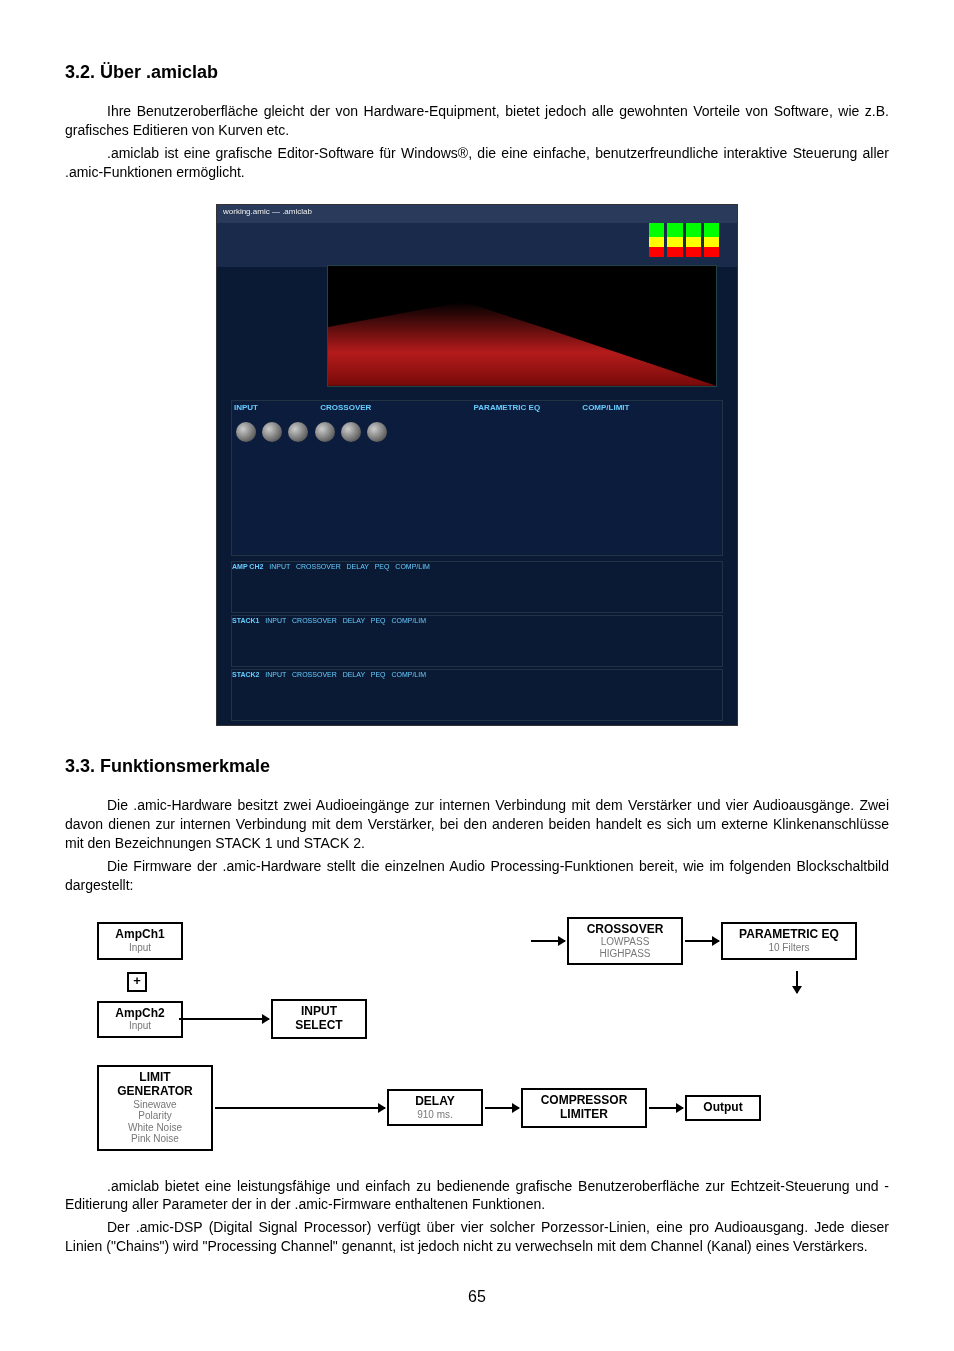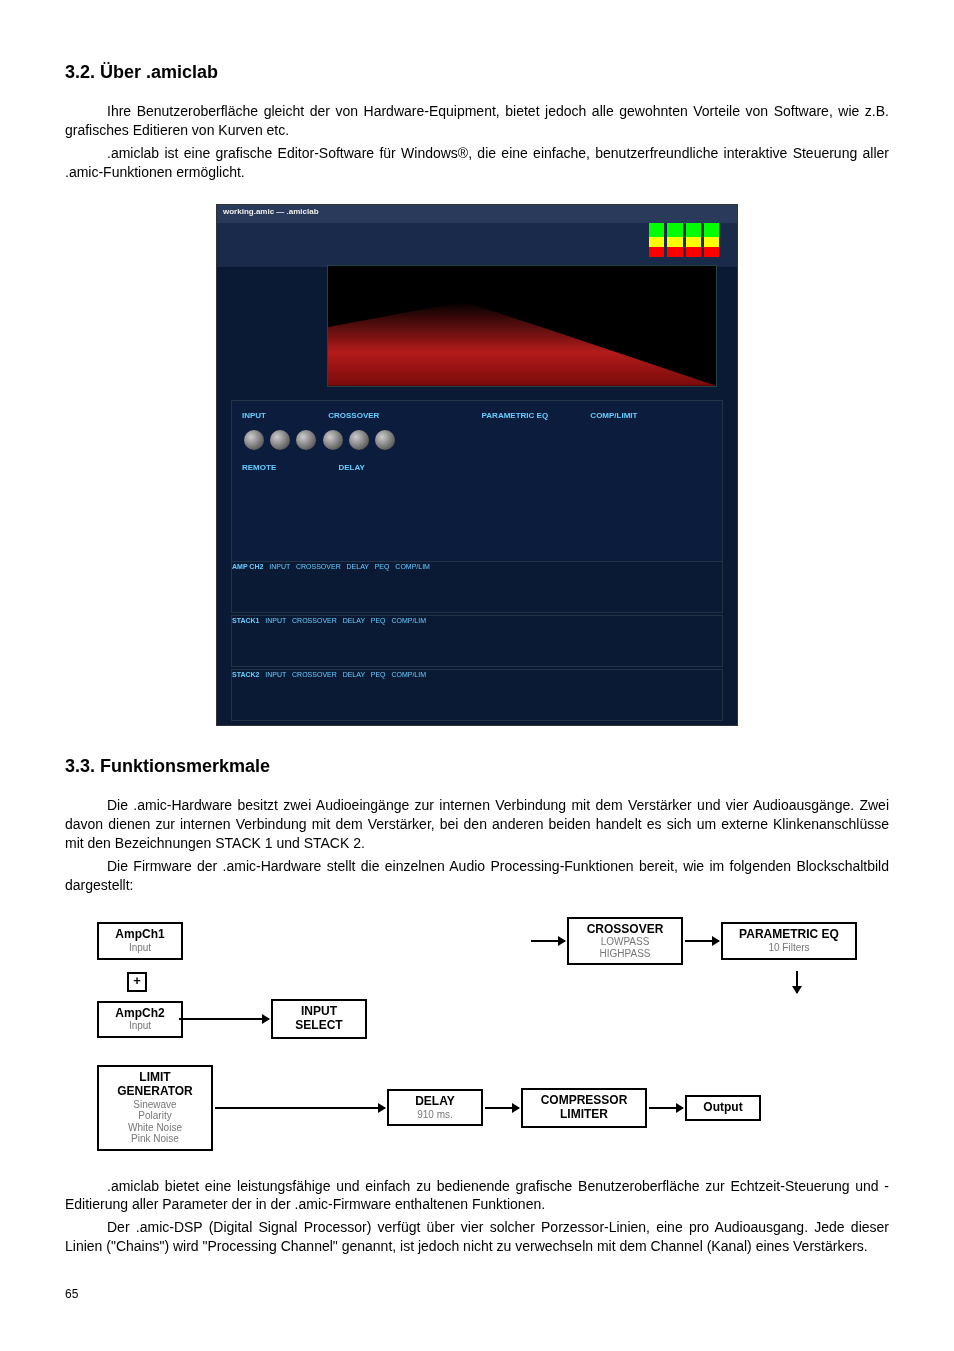--- a/index.html
+++ b/index.html
@@ -26,51 +26,51 @@
     text-indent: 42px;
   }
   .block {
     margin-bottom: 22px;
   }
   .figure {
     display: block;
     margin: 18px auto 28px auto;
   }
   .pagenum {
-    text-align: left;
-    font-size: 12px;
+    text-align: center;
+    font-size: 16px;
     margin-top: 30px;
   }
   
   .screenshot {
     width: 520px;
     height: 520px;
     margin: 18px auto 28px auto;
     background: linear-gradient(#1a2a4a 0 12%, #0a1a35 12% 100%);
     border: 1px solid #333;
     position: relative;
     font-size: 8px;
     color: #9ab;
     overflow: hidden;
   }
   .screenshot .titlebar {
     position:absolute; top:0; left:0; right:0; height:14px;
-    background:#2a3a5a; color:#eee; font-size:8px; padding:2px 6px;font-weight:bold;
+    background:#2a3a5a; color:#eee; font-size:8px; padding:2px 6px;
   }
   .screenshot .graph {
     position:absolute; top:60px; left:110px; right:20px; height:120px;
     background:#000; border:1px solid #244;
   }
   .screenshot .graph .curve {
     position:absolute; left:0; right:0; bottom:0; height:70%;
     background: linear-gradient(180deg, rgba(200,30,30,0) 0%, rgba(200,30,30,0.9) 60%, rgba(120,10,10,1) 100%);
     clip-path: polygon(0 30%, 35% 0%, 55% 30%, 100% 100%, 0 100%);
   }
   .screenshot .panel {
-    position:absolute; background:#0c1c3c; border:1px solid #234; padding:10px;
+    position:absolute; background:#0c1c3c; border:1px solid #234; padding:2px;
   }
   .screenshot .label { color:#6cf; font-weight:bold; font-size:8px; }
   .screenshot .meters {
     position:absolute; top:18px; right:18px; width:70px; height:34px;
     display:flex; gap:3px;
   }
   .screenshot .meters div {
     flex:1; background:linear-gradient(#0f0 0 40%, #ff0 40% 70%, #f00 70% 100%);
   }
   .screenshot .side {
@@ -145,24 +145,20 @@
     <span class="label" style="margin-left:60px">CROSSOVER</span>
     <span class="label" style="margin-left:100px">PARAMETRIC EQ</span>
     <span class="label" style="margin-left:40px">COMP/LIMIT</span>
     <div style="margin-top:6px">
       <span class="knob"></span>
       <span class="knob"></span>
       <span class="knob"></span>
       <span class="knob"></span>
       <span class="knob"></span>
       <span class="knob"></span>
-    </div>
-    <div style="margin-top:8px">
-      <span class="label">REMOTE</span>
-      <span class="label" style="margin-left:60px">DELAY</span>
     </div>
   </div>
 
   <div class="row" style="top:356px">
     <b>AMP CH2</b>
     &nbsp;&nbsp;<span>INPUT</span>
     &nbsp;&nbsp;<span>CROSSOVER</span>
     &nbsp;&nbsp;<span>DELAY</span>
     &nbsp;&nbsp;<span>PEQ</span>
     &nbsp;&nbsp;<span>COMP/LIM</span>

